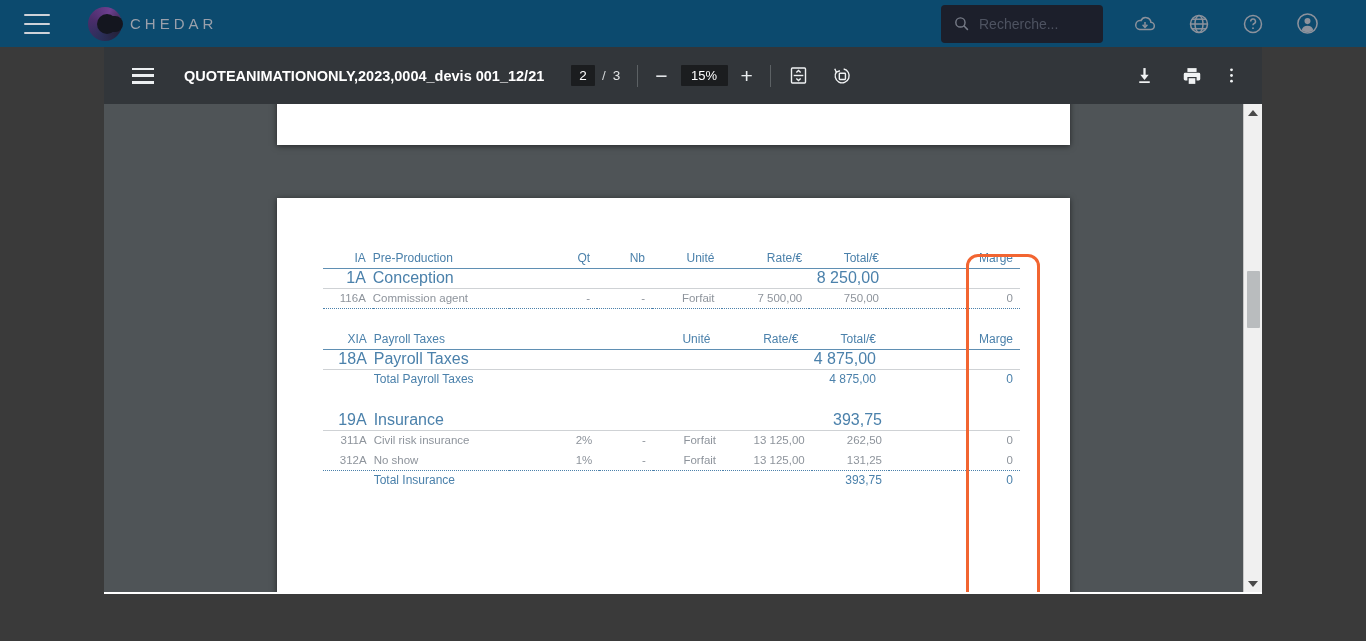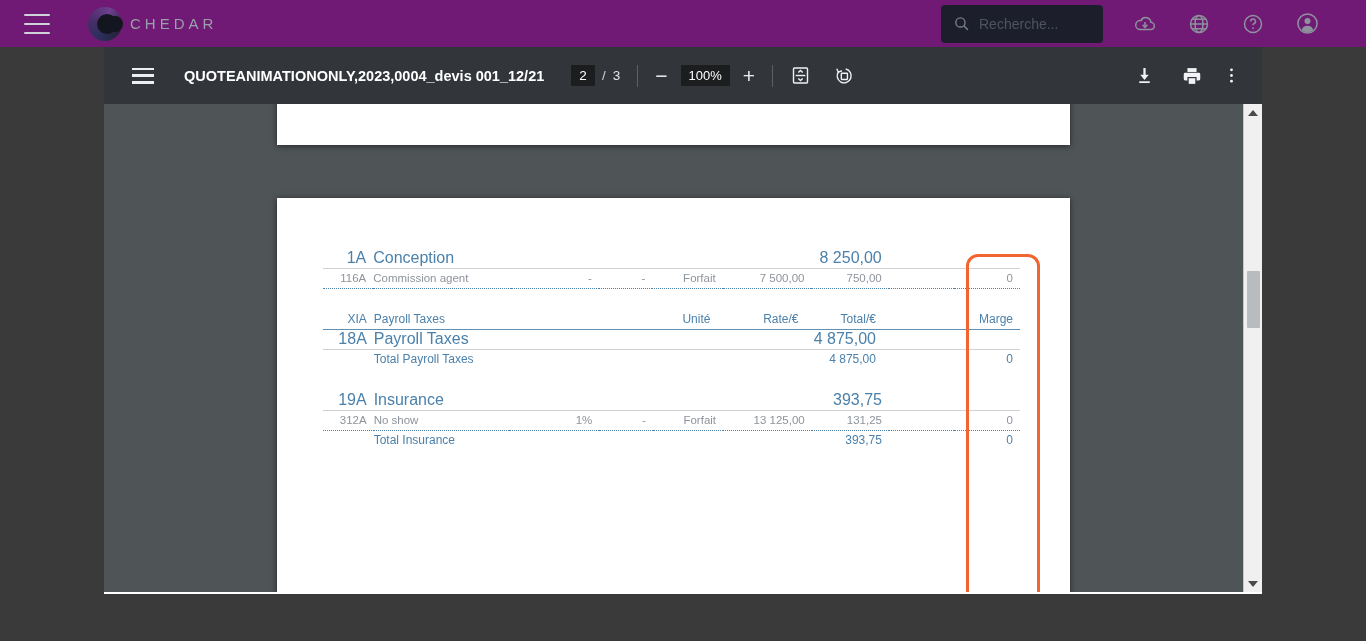--- a/index.html
+++ b/index.html
@@ -6,21 +6,21 @@
   html, body {
     width: 1366px; height: 641px;
     background: #3a3a3a;
     font-family: "Liberation Sans", sans-serif;
     overflow: hidden;
   }
 
   
   .appbar {
     position: absolute; left: 0; top: 0; width: 1366px; height: 47px;
-    background: #701a75;
+    background: #0c4a6e;
     display: flex; align-items: center;
   }
   .app-hamburger {
     width: 26px; height: 20px; margin-left: 24px;
     display: flex; flex-direction: column; justify-content: space-between;
     cursor: pointer;
   }
   .app-hamburger i { display: block; height: 2px; background: #cfd2d8; border-radius: 1px; }
   .brand { display: flex; align-items: center; margin-left: 38px; }
   .brand-mark {
@@ -233,21 +233,21 @@
     <div class="pagebox">
       <input class="page-input" value="2" style="">
       <span class="page-sep">/</span>
       <span class="page-count">3</span>
     </div>
 
     <div class="divider"></div>
 
     <div class="zoom-ctrl">
       <span class="zbtn">−</span>
-      <span class="zoom-val">100%</span>
+      <span class="zoom-val">15%</span>
       <span class="zbtn">+</span>
     </div>
 
     <div class="divider"></div>
 
     <span class="tb-ico" style="margin-right:22px">
       <svg width="21" height="21" viewBox="0 0 24 24" fill="none" stroke="#f0f2f3" stroke-width="1.6">
         <rect x="4" y="3.5" width="16" height="17" rx="1"></rect>
         <polyline points="9.5,8.6 12,6.2 14.5,8.6"></polyline>
           <polyline points="9.5,15.4 12,17.8 14.5,15.4"></polyline>
@@ -291,20 +291,31 @@
   <div class="viewer-body">
     <div class="pages-area">
 
       <div class="page page-prev"></div>
 
       <div class="page page-cur">
         <div class="sheet">
 
           <table class="q">
             <tbody>
+                <tr class="head">
+              <td class="c-code">IA</td>
+              <td class="c-desc">Pre-Production</td>
+              <td class="c-qt">Qt</td>
+              <td class="c-nb">Nb</td>
+              <td class="c-unite">Unité</td>
+              <td class="c-rate">Rate/€</td>
+              <td class="c-total">Total/€</td>
+              <td class="c-gap"></td>
+              <td class="c-marge">Marge</td>
+            </tr>
             <tr class="group">
               <td class="c-code">1A</td>
               <td class="c-desc">Conception</td>
               <td class="c-qt"></td>
               <td class="c-nb"></td>
               <td class="c-unite"></td>
               <td class="c-rate"></td>
               <td class="c-total">8 250,00</td>
               <td class="c-gap"></td>
               <td class="c-marge"></td>
@@ -372,20 +383,31 @@
             <tr class="group">
               <td class="c-code">19A</td>
               <td class="c-desc">Insurance</td>
               <td class="c-qt"></td>
               <td class="c-nb"></td>
               <td class="c-unite"></td>
               <td class="c-rate"></td>
               <td class="c-total">393,75</td>
               <td class="c-gap"></td>
               <td class="c-marge"></td>
+            </tr>
+            <tr class="item">
+              <td class="c-code">311A</td>
+              <td class="c-desc">Civil risk insurance</td>
+              <td class="c-qt">2%</td>
+              <td class="c-nb">-</td>
+              <td class="c-unite">Forfait</td>
+              <td class="c-rate">13 125,00</td>
+              <td class="c-total">262,50</td>
+              <td class="c-gap"></td>
+              <td class="c-marge">0</td>
             </tr>
             <tr class="item item-last">
               <td class="c-code">312A</td>
               <td class="c-desc">No show</td>
               <td class="c-qt">1%</td>
               <td class="c-nb">-</td>
               <td class="c-unite">Forfait</td>
               <td class="c-rate">13 125,00</td>
               <td class="c-total">131,25</td>
               <td class="c-gap"></td>

